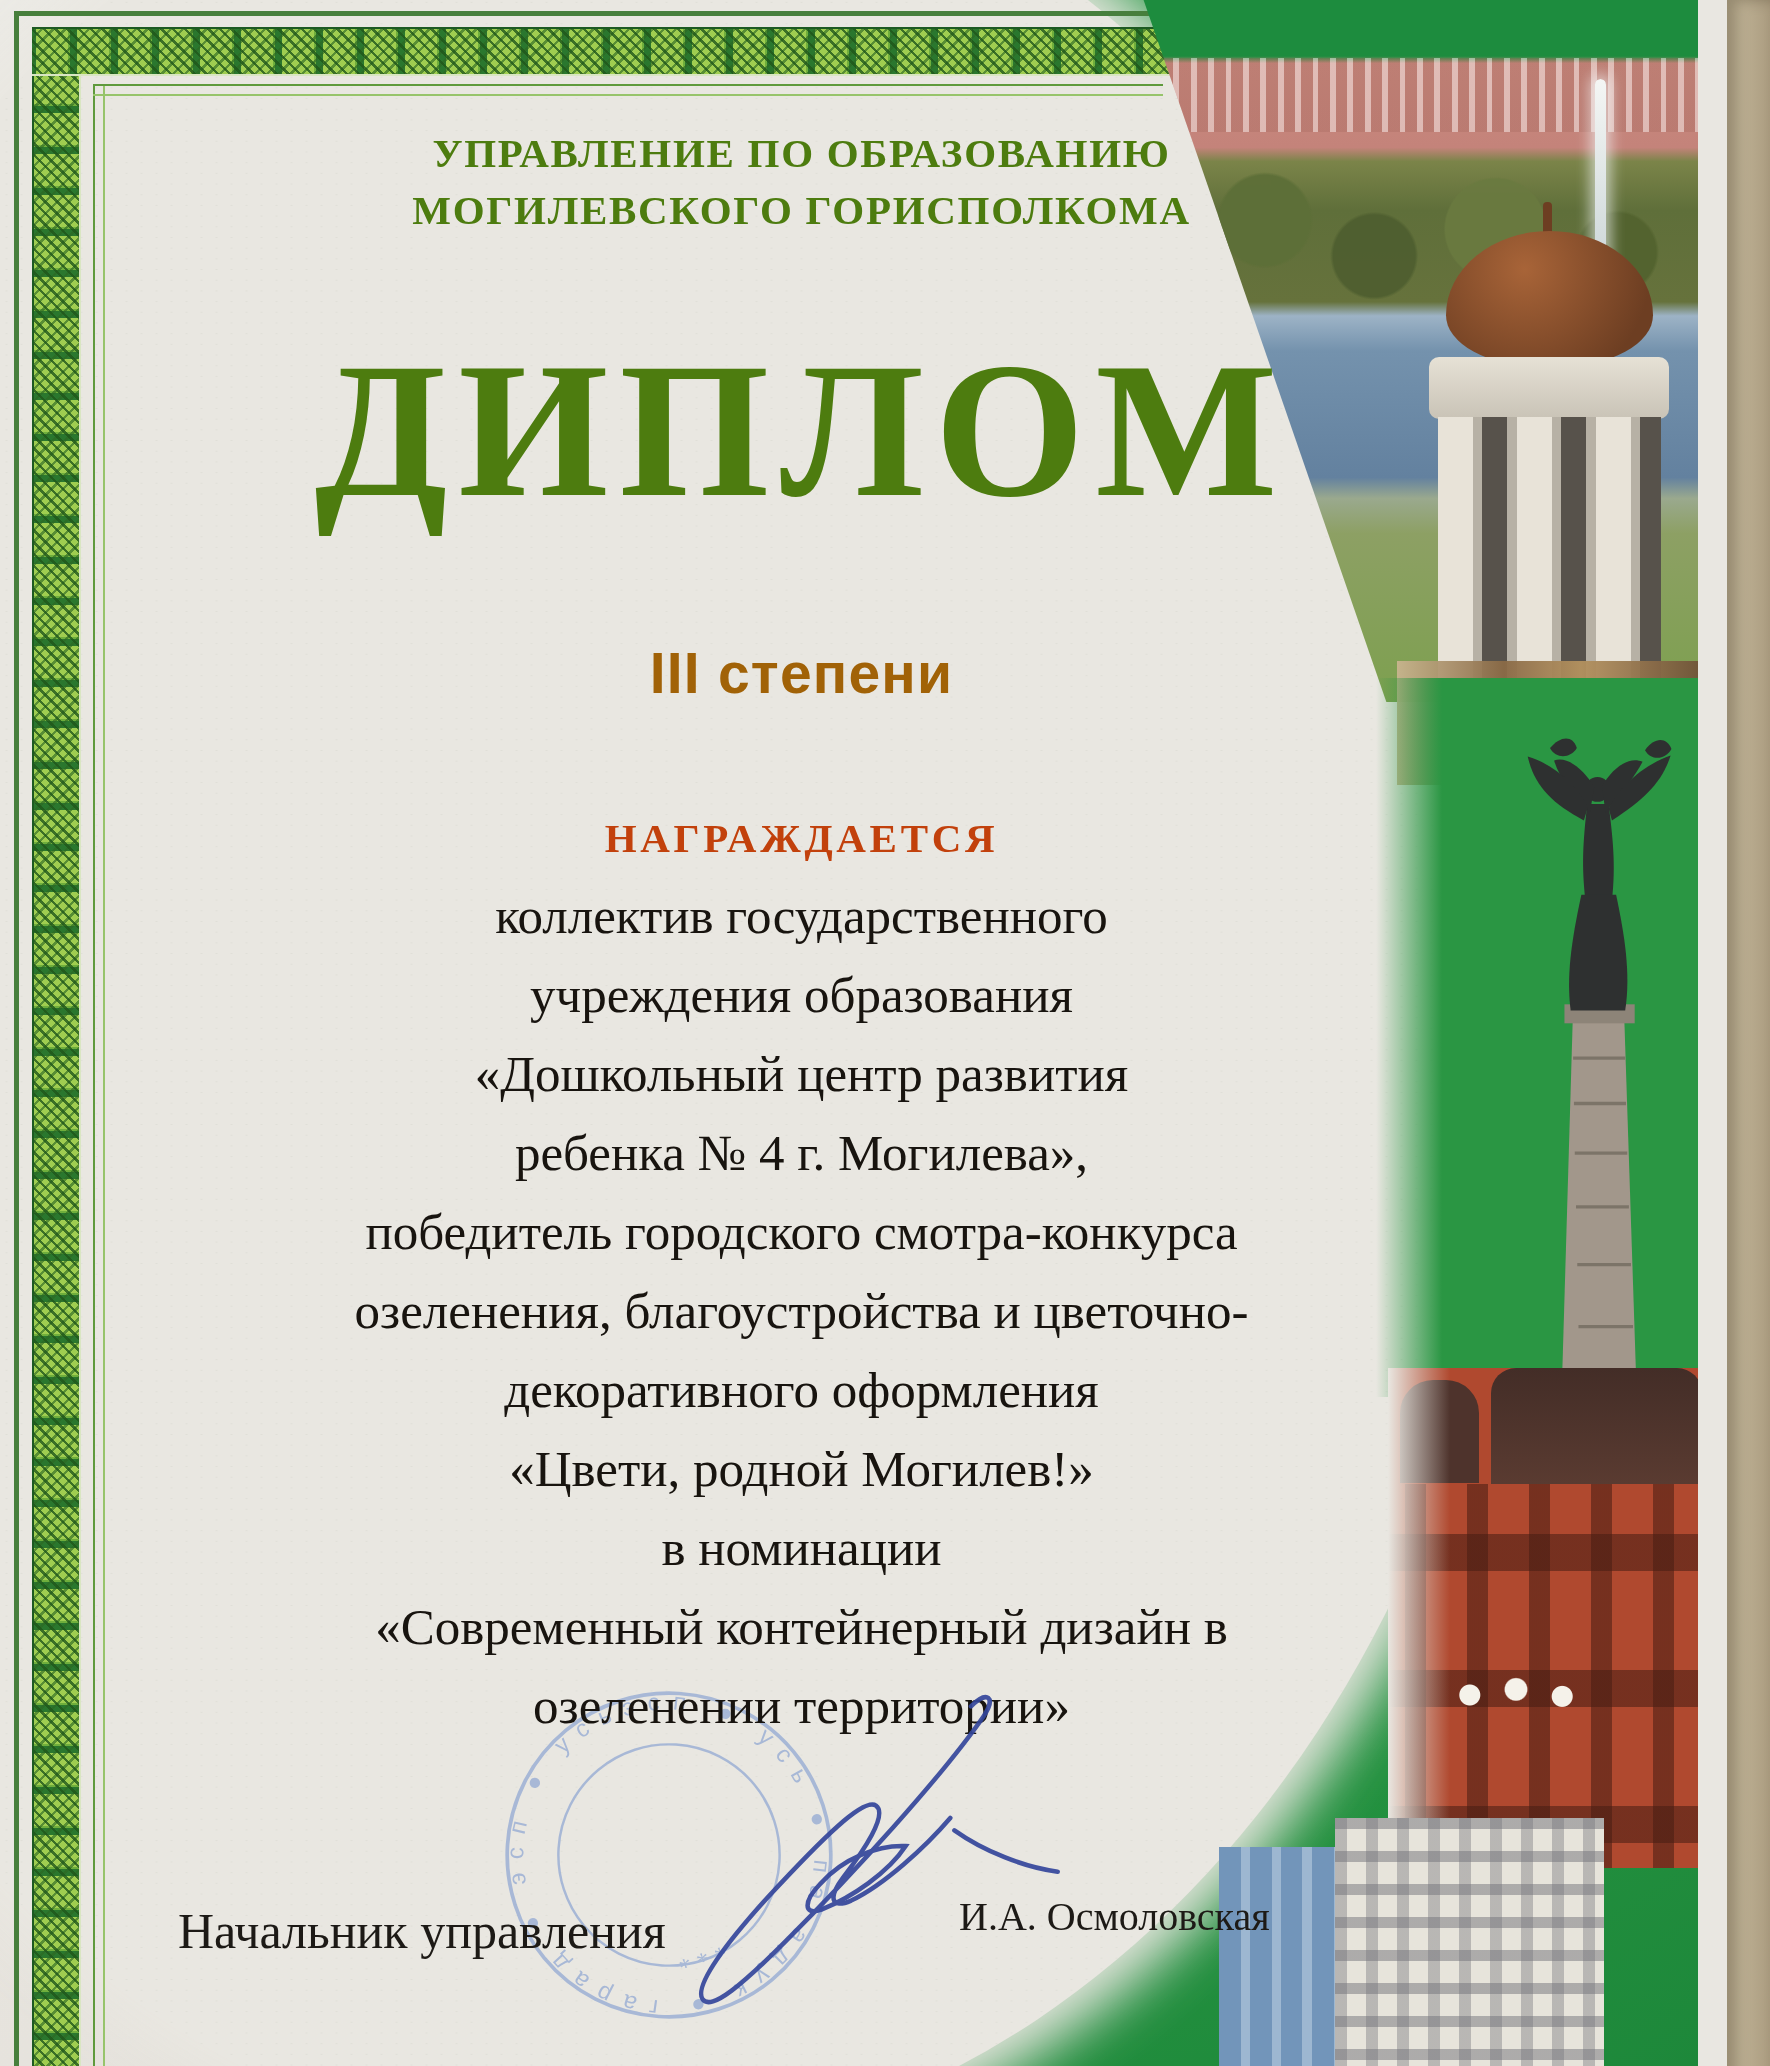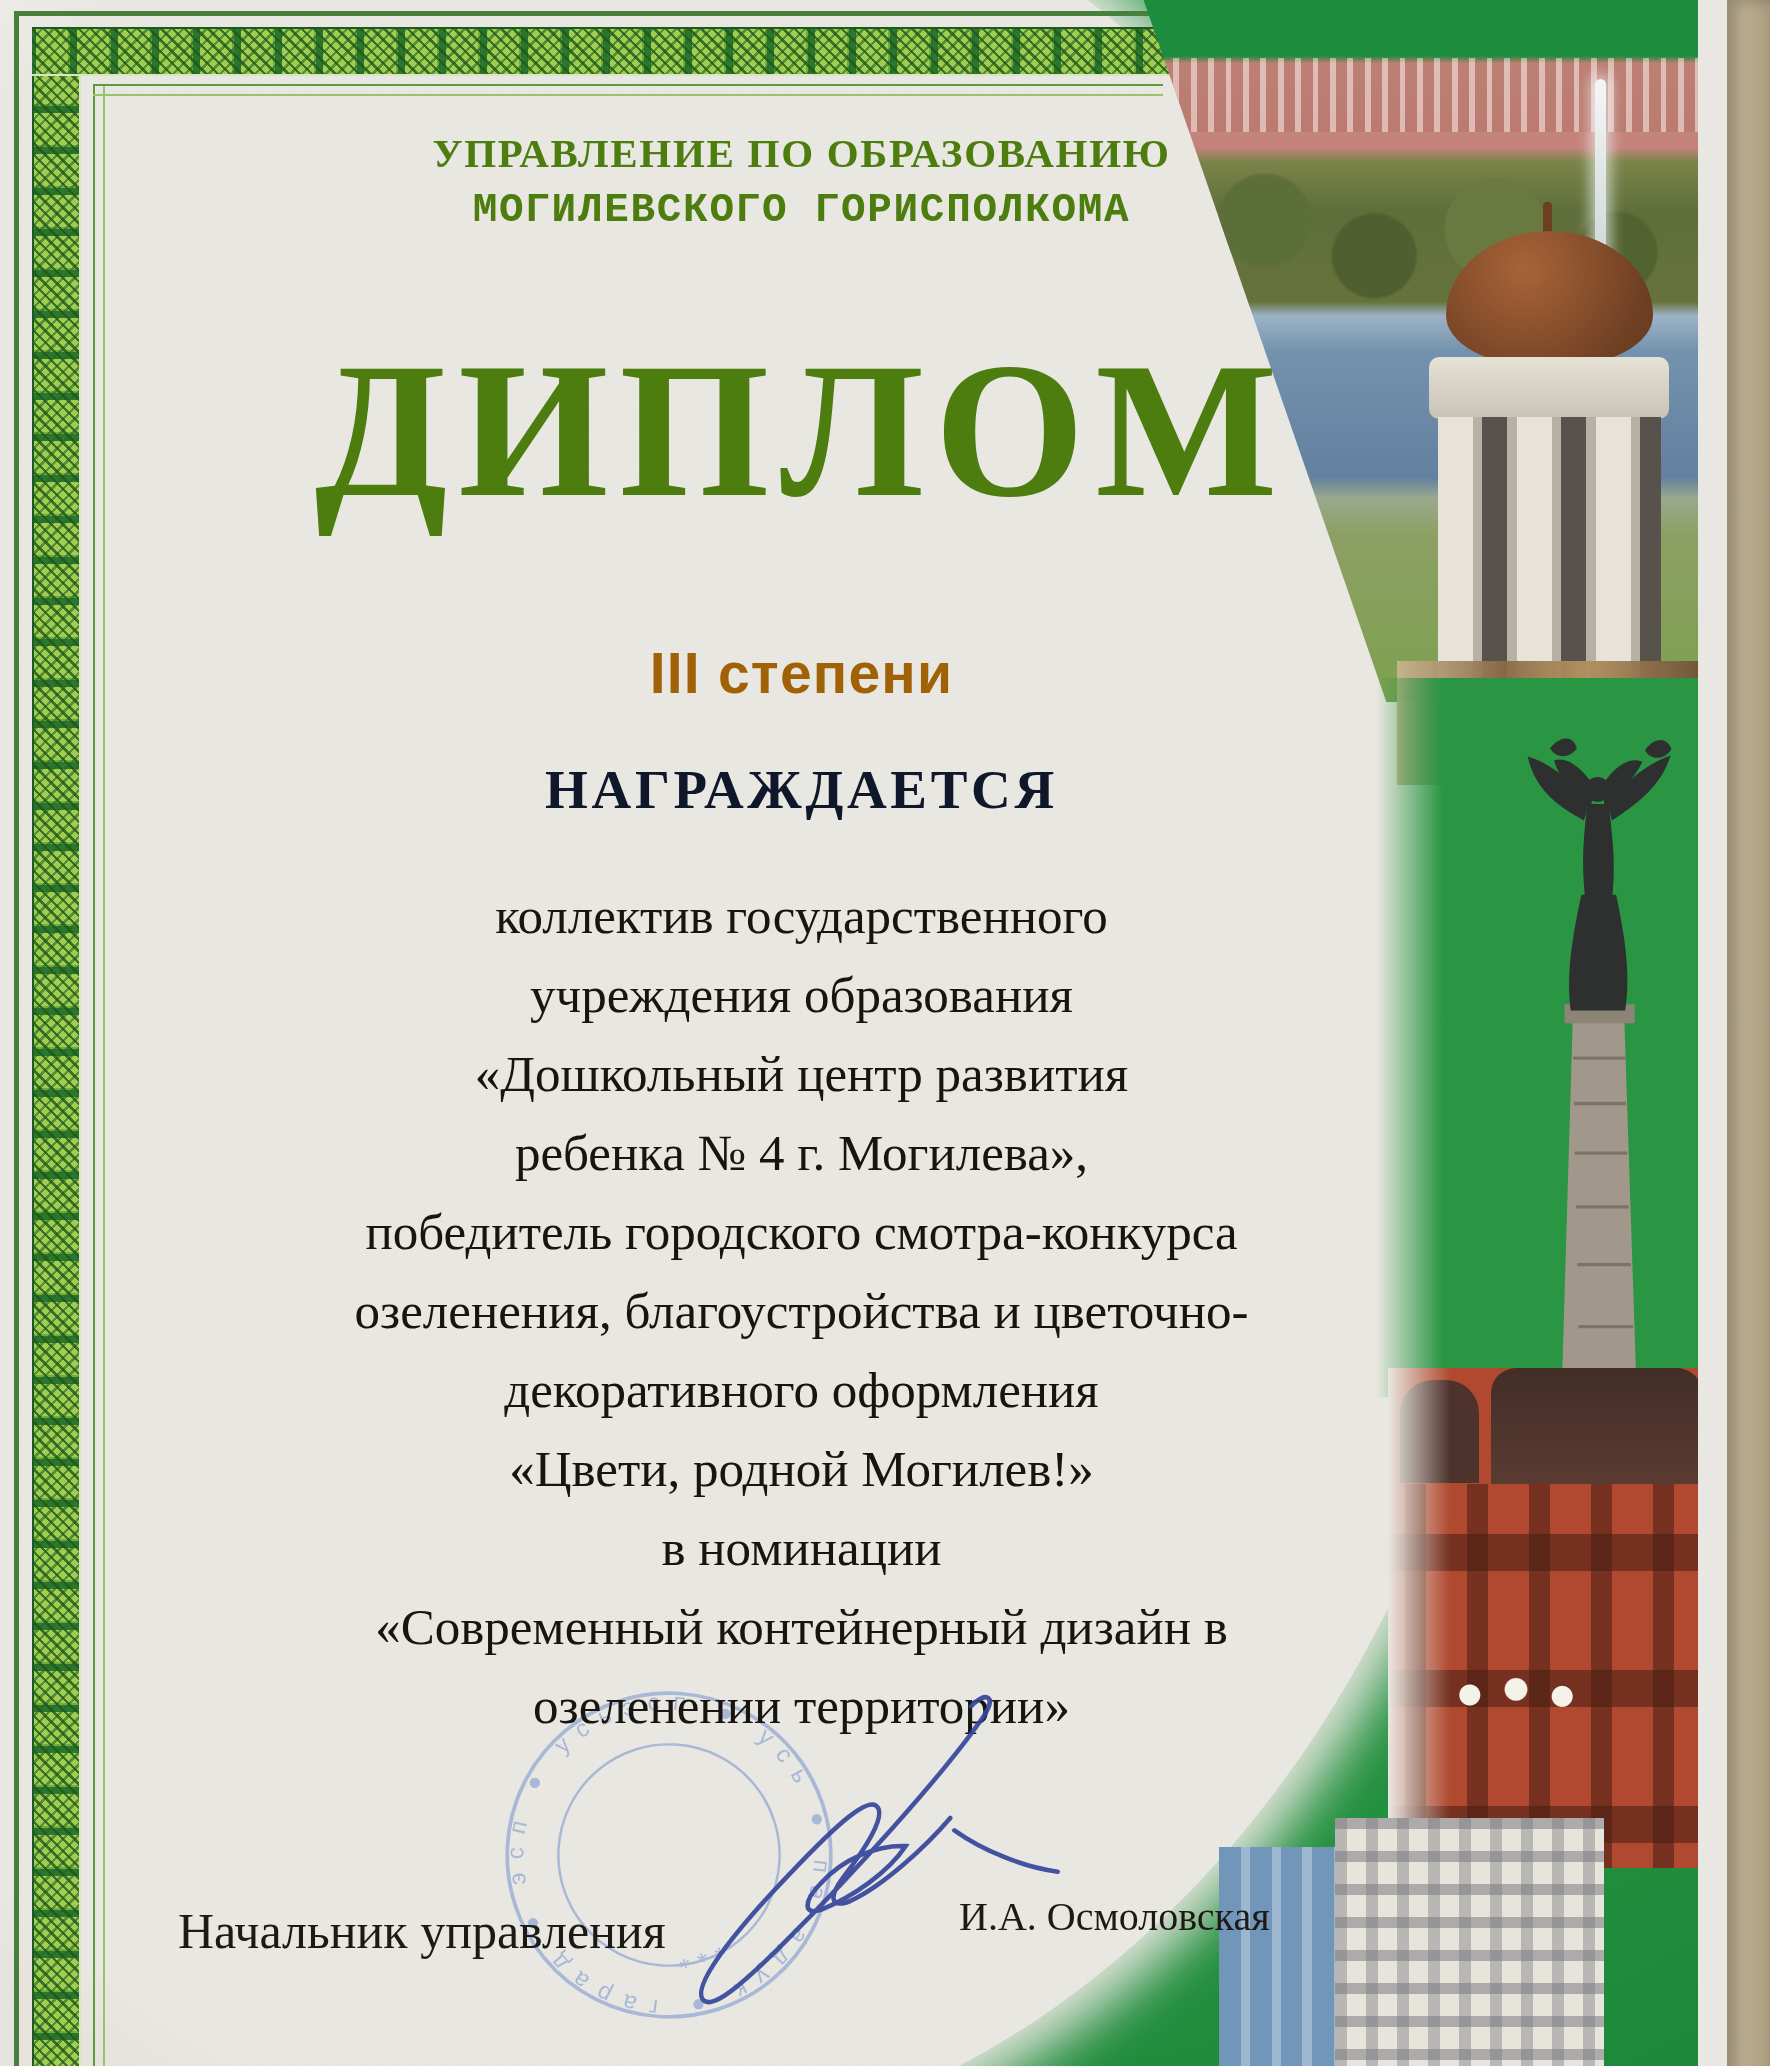--- a/index.html
+++ b/index.html
@@ -35,25 +35,25 @@
       repeating-linear-gradient(135deg,rgba(25,75,22,0) 0 5.8px,rgba(44,104,34,.62) 5.8px 8.3px),
       repeating-linear-gradient(90deg,#2a772e 0 4.1px,#9fcd50 4.1px 36px,#6fae3c 36px 38px,#2a772e 38px 41px);}
   .inner-line-v{left:93px;top:84px;width:11.6px;height:2276px;z-index:4;
     border-left:2.9px solid #5f9a3c;border-right:2.9px solid #97c46b;}
   .inner-line-h{left:93px;top:84px;width:1070px;height:11.6px;z-index:4;
     border-top:2.9px solid #5f9a3c;border-bottom:2.9px solid #97c46b;}
 
   
   .txt{left:132px;width:1339px;text-align:center;color:#1d1a16;z-index:7;}
   .issuer-line{font-weight:600;font-size:41px;line-height:55px;letter-spacing:1.7px;color:#4d7c0f;}
-  #issuer1{top:126px;}#issuer2{top:183px;font-family:Liberation Mono, monospace;}
+  #issuer1{top:126px;}#issuer2{top:183px;}
   #title{top:318px;font-weight:700;font-size:193px;line-height:1.1;letter-spacing:10.7px;color:#4d7c0f;margin-top:6px;}
   #degree{top:640px;font-family:Liberation Sans, sans-serif;font-weight:700;
           font-size:57px;letter-spacing:1.2px;color:#a16207;}
-  #award{top:758px;font-weight:700;font-size:55px;letter-spacing:3.7px;color:#0f172a;}
+  #award{top:814px;font-weight:700;font-size:41px;letter-spacing:3.7px;color:#c2410c;}
   #body-block{top:877px;left:132px;width:1339px;text-align:center;z-index:7;}
   #body-block .body-line{position:static;display:block;font-size:51px;line-height:79px;color:#18140f;}
   #sig-label{left:178px;top:1883px;width:579px;font-size:50px;color:#1d1a16;z-index:7;text-align:left;margin-top:19px;}
   #sig-name{left:959px;top:1893px;width:496px;font-size:40px;color:#1d1a16;z-index:7;text-align:left;}
 
   
   .photo{z-index:5;}
   #photo-river{left:1095px;top:0;width:607px;height:702px;
     clip-path:polygon(8% 0,100% 0,100% 100%,48% 100%);
     background:linear-gradient(180deg,

